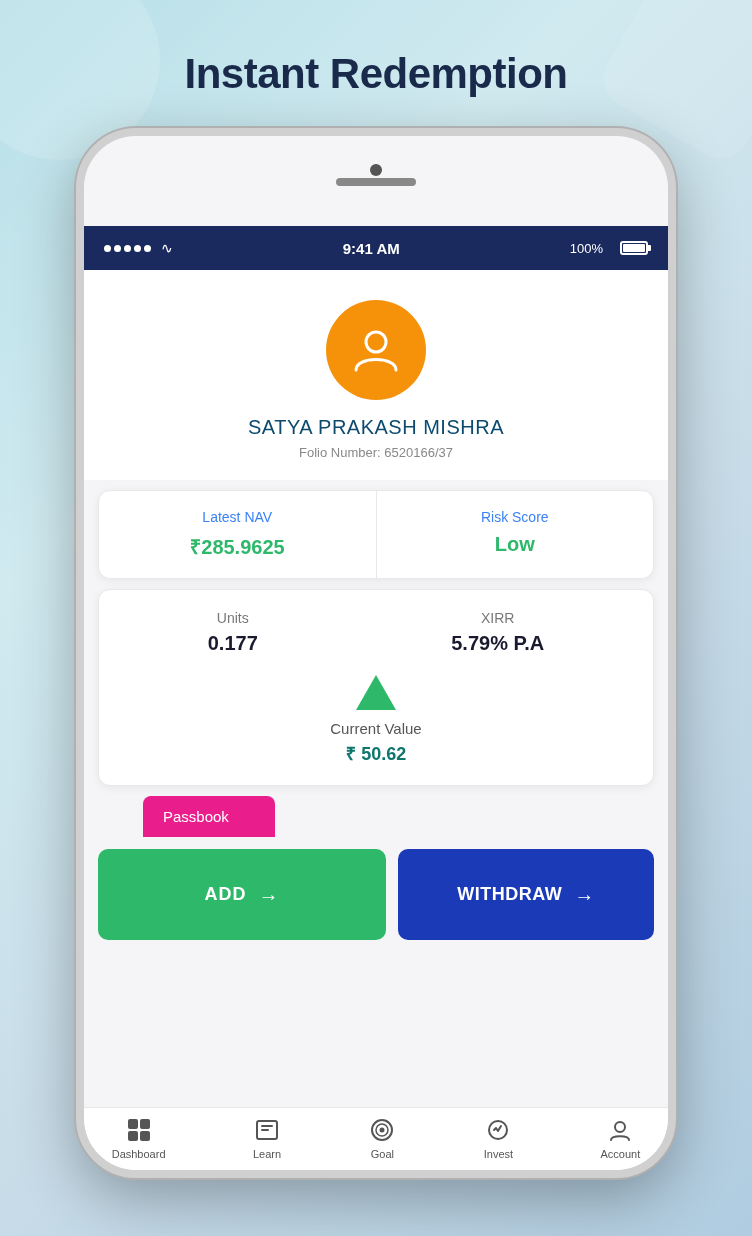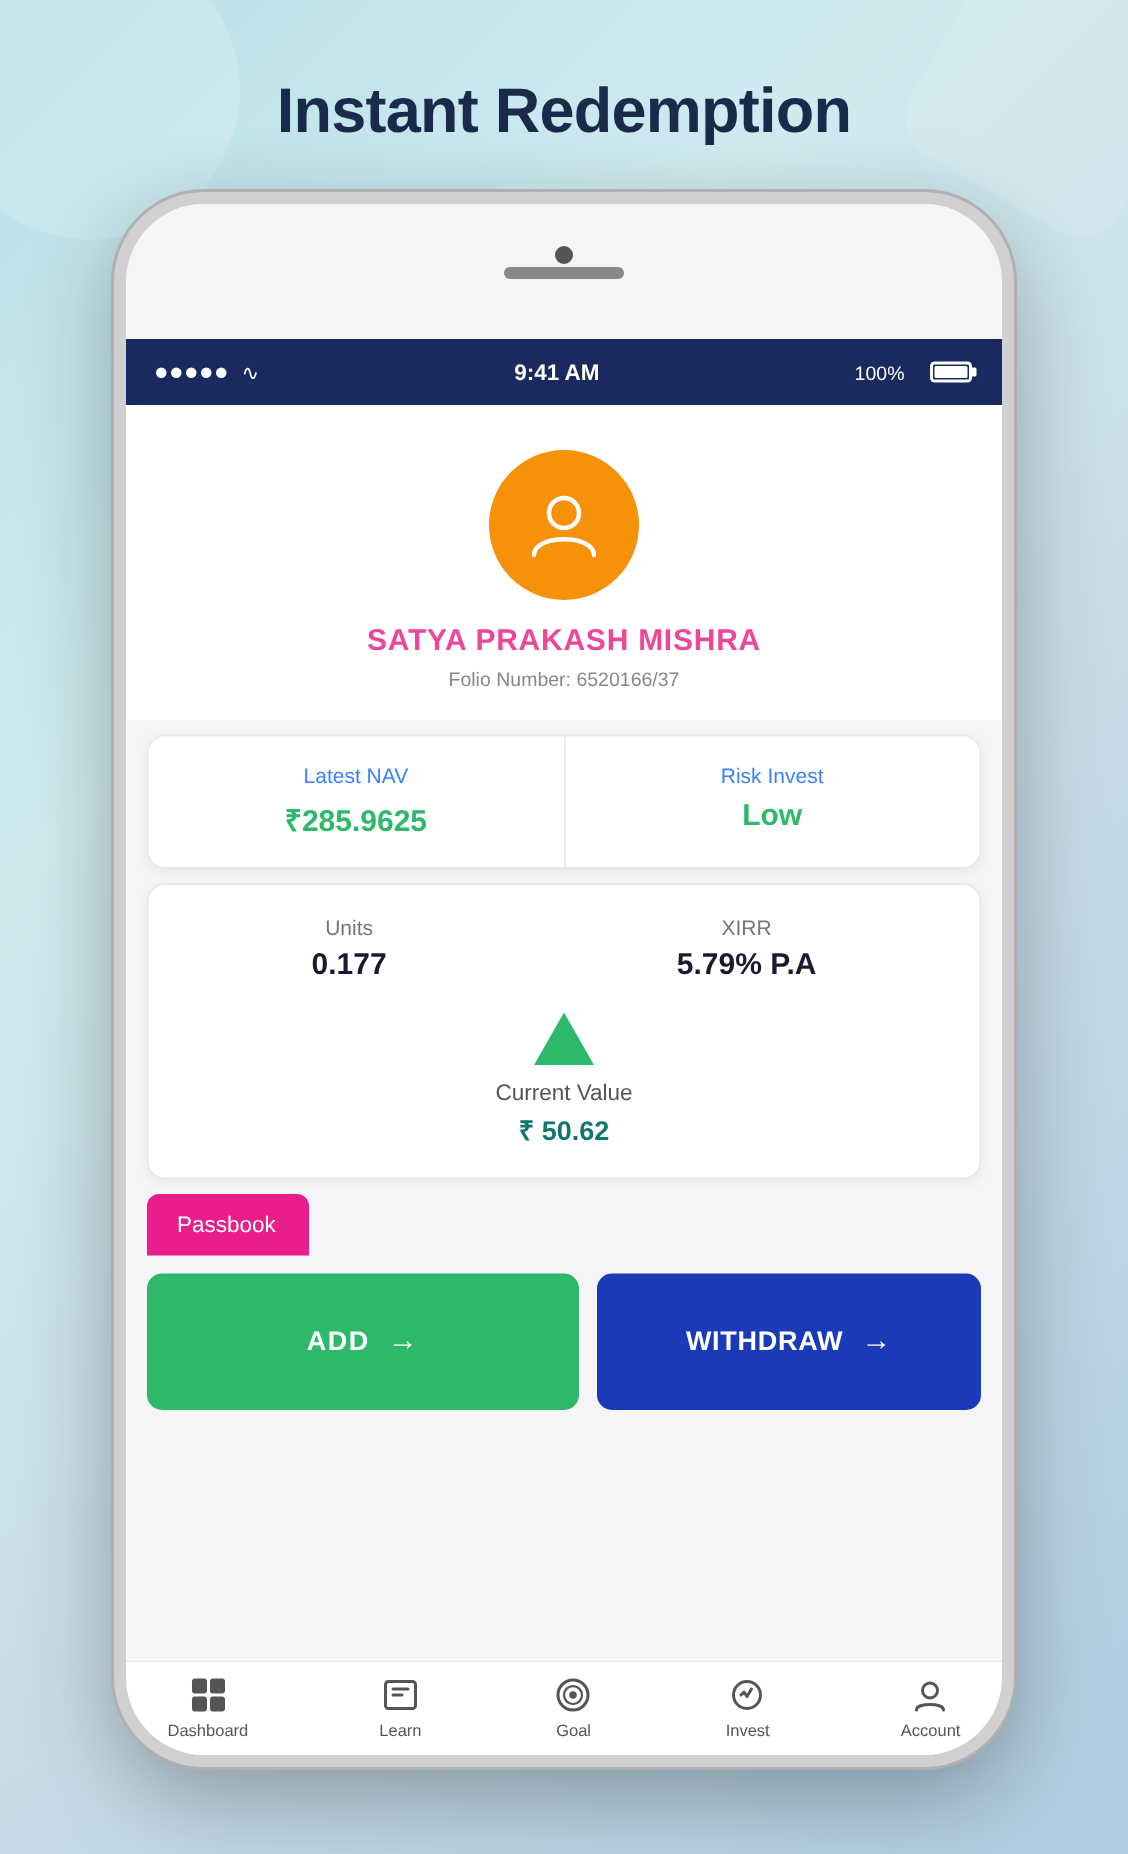--- a/index.html
+++ b/index.html
@@ -185,22 +185,22 @@
       margin-bottom: 16px;
     }
 
     .avatar-svg {
       width: 56px;
       height: 56px;
     }
 
     .user-name {
       font-size: 20px;
-      font-weight: 700;
-      color: #ec4899;
+      font-weight: 400;
+      color: #0c4a6e;
       letter-spacing: 0.5px;
       margin-bottom: 6px;
     }
 
     .folio-number {
       font-size: 13px;
       color: #888;
     }
 
     
@@ -307,21 +307,22 @@
       gap: 10px;
     }
 
     .passbook-tab {
       background: #e91e8c;
       border-radius: 8px 8px 0 0;
       padding: 12px 20px;
       color: white;
       font-size: 15px;
       font-weight: 500;
-      width: 108px;
+      width: 132px;
+      margin-left: 45px;
     }
 
     
     .action-buttons {
       display: flex;
       margin: 0 14px 14px;
       gap: 12px;
     }
 
     .btn-add {
@@ -520,21 +521,21 @@
             <span>6520166/37</span>
           </div>
         </div>
 
         <div class="stats-card">
           <div class="stat-item">
             <div class="stat-label">Latest NAV</div>
             <div class="stat-value nav">₹285.9625</div>
           </div>
           <div class="stat-item">
-            <div class="stat-label">Risk Invest</div>
+            <div class="stat-label">Risk Score</div>
             <div class="stat-value risk">Low</div>
           </div>
         </div>
 
         <div class="portfolio-card">
           <div class="portfolio-row">
             <div class="portfolio-item">
               <div class="portfolio-label">Units</div>
               <div class="portfolio-value">0.177</div>
             </div>

